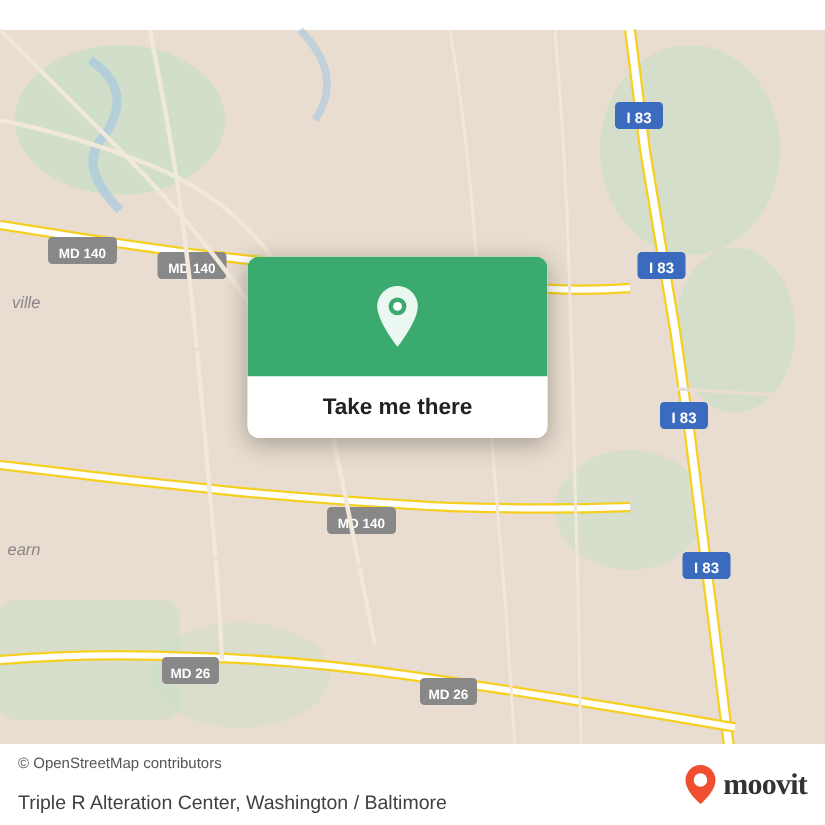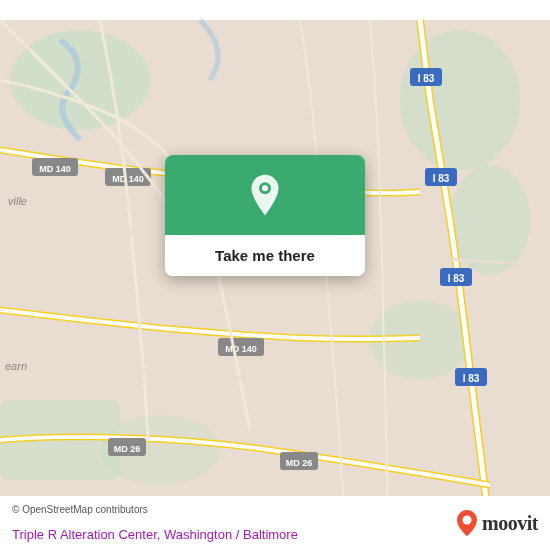--- a/index.html
+++ b/index.html
@@ -15,21 +15,21 @@
     #map-svg {
       position: absolute;
       top: 0; left: 0;
       width: 100%;
       height: 100%;
     }
 
     
     #cta-card {
       position: absolute;
-      top: 155px;
+      top: 171px;
       left: 165px;
       width: 200px;
       background: #fff;
       border-radius: 8px;
       box-shadow: 0 4px 16px rgba(0,0,0,0.3);
       overflow: hidden;
       display: flex;
       flex-direction: column;
       align-items: center;
     }
@@ -79,21 +79,21 @@
     }
 
     #bottom-left {
       display: flex;
       flex-direction: column;
       gap: 12px;
     }
 
     #location-title {
       font-size: 13px;
-      color: #a21caf;
+      color: #404040;
       font-weight: 500;
     }
 
     #moovit-logo {
       display: flex;
       align-items: center;
       gap: 4px;
       font-family: Liberation Serif, serif;
     }
 

